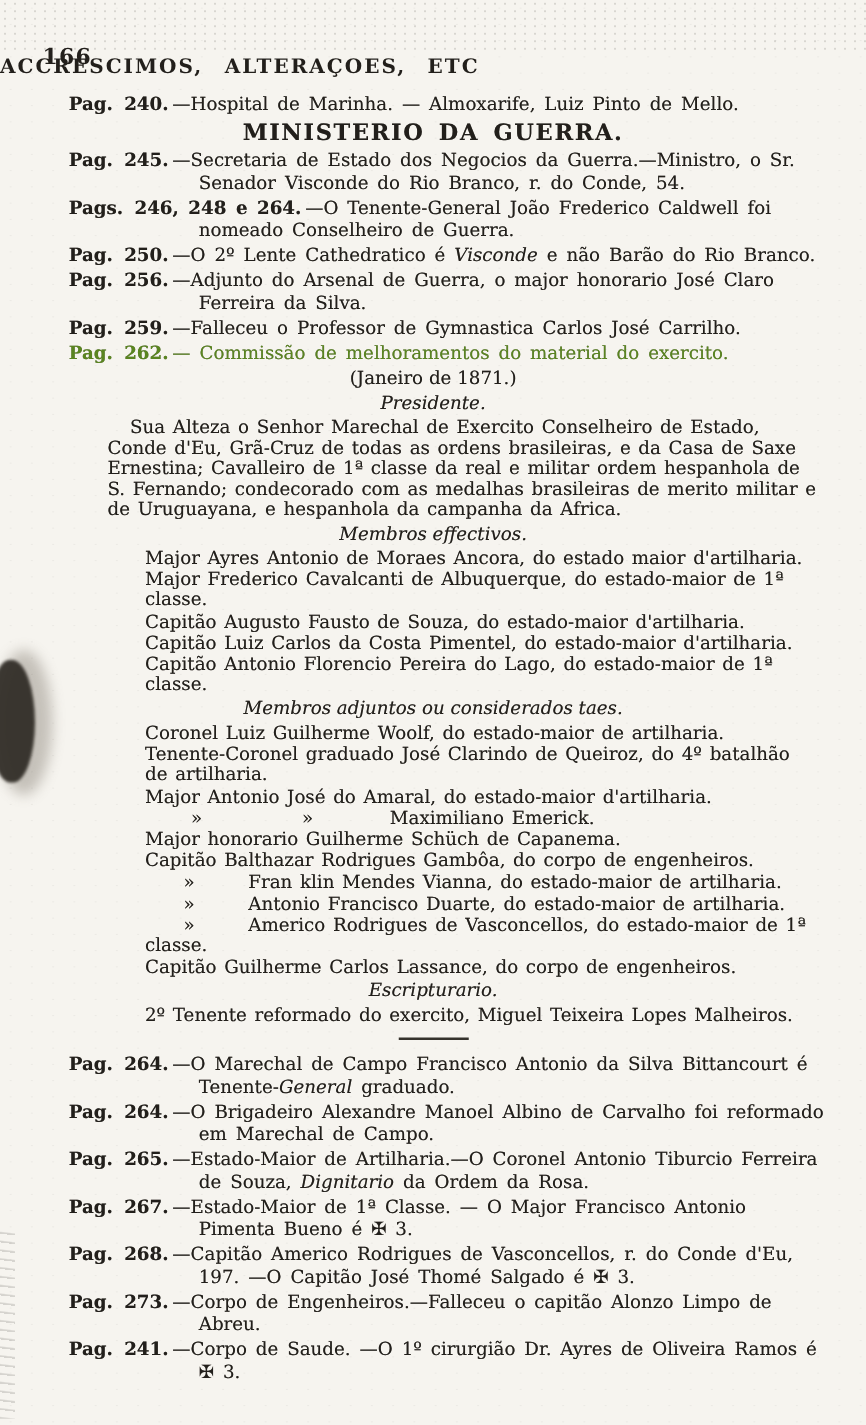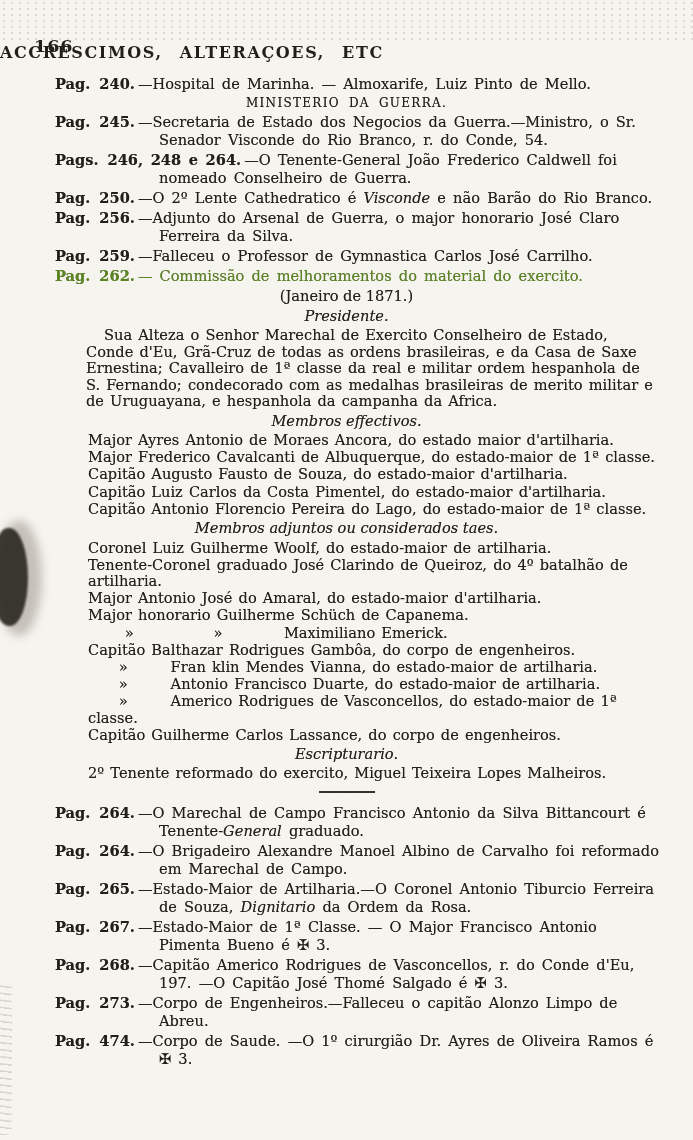--- a/index.html
+++ b/index.html
@@ -31,26 +31,26 @@
 
   .doc{position:relative;margin-top:8px;text-shadow:0 0 .4px rgba(30,27,22,.55);}
   .entry{margin:0 34px 2px 55px;padding-left:104px;text-indent:-104px;
     font-size:14.6px;line-height:18px;word-spacing:2.5px;}
   .entry .lbl{font-weight:bold;margin-right:9px;}
   .entry .num{font-weight:bold;margin-right:3px;}
   .entry em,.para em{font-style:italic;}
   .faded{color:#4d7c0f;filter:blur(.55px);opacity:.92;}
 
   .center{text-align:center;margin:3px 36px 3px 36px;}
-  .caps{font-size:12px;font-weight:normal;letter-spacing:1.3px;word-spacing:4px;}
+  .caps{font-size:18px;font-weight:bold;letter-spacing:1.3px;word-spacing:4px;}
   .ital{font-style:italic;font-size:14.6px;line-height:16.5px;}
   .plain{font-size:14.6px;line-height:16.5px;}
 
   .para{margin:0 40px 1px 86px;text-indent:18px;font-size:14.6px;line-height:16.5px;word-spacing:1.5px;}
-  .member{margin:0 38px 1px 88px;font-size:14.6px;line-height:16.2px;white-space:pre-wrap;word-spacing:1.5px;}
+  .member{margin:0 38px 1px 116px;font-size:14.6px;line-height:16.2px;white-space:pre-wrap;word-spacing:1.5px;}
 
   .divider{width:56px;height:0;border:none;border-top:2px solid #35322c;margin:9px auto 11px auto;}
 </style>
 </head>
 <body>
 
 <div class="page">
   <div class="noise-top"></div>
 
   <div class="header">
@@ -73,36 +73,36 @@
       <div class="center ital">Membros effectivos.</div>
       <div class="member">Major Ayres Antonio de Moraes Ancora, do estado maior d'artilharia.</div>
       <div class="member">Major Frederico Cavalcanti de Albuquerque, do estado-maior de 1ª classe.</div>
       <div class="member">Capitão Augusto Fausto de Souza, do estado-maior d'artilharia.</div>
       <div class="member">Capitão Luiz Carlos da Costa Pimentel, do estado-maior d'artilharia.</div>
       <div class="member">Capitão Antonio Florencio Pereira do Lago, do estado-maior de 1ª classe.</div>
       <div class="center ital">Membros adjuntos ou considerados taes.</div>
       <div class="member">Coronel Luiz Guilherme Woolf, do estado-maior de artilharia.</div>
       <div class="member">Tenente-Coronel graduado José Clarindo de Queiroz, do 4º batalhão de artilharia.</div>
       <div class="member">Major Antonio José do Amaral, do estado-maior d'artilharia.</div>
+      <div class="member">      »             »          Maximiliano Emerick.</div>
       <div class="member">Major honorario Guilherme Schüch de Capanema.</div>
-      <div class="member">      »             »          Maximiliano Emerick.</div>
       <div class="member">Capitão Balthazar Rodrigues Gambôa, do corpo de engenheiros.</div>
       <div class="member">     »       Fran klin Mendes Vianna, do estado-maior de artilharia.</div>
       <div class="member">     »       Antonio Francisco Duarte, do estado-maior de artilharia.</div>
       <div class="member">     »       Americo Rodrigues de Vasconcellos, do estado-maior de 1ª classe.</div>
       <div class="member">Capitão Guilherme Carlos Lassance, do corpo de engenheiros.</div>
       <div class="center ital">Escripturario.</div>
       <div class="member">2º Tenente reformado do exercito, Miguel Teixeira Lopes Malheiros.</div>
       <hr class="divider">
       <div class="entry"><span class="lbl">Pag.</span><span class="num">264.</span><span class="txt"><span>—O Marechal de Campo Francisco Antonio da Silva Bittancourt é Tenente-</span><em>General</em><span> graduado.</span></span></div>
       <div class="entry"><span class="lbl">Pag.</span><span class="num">264.</span><span class="txt"><span>—O Brigadeiro Alexandre Manoel Albino de Carvalho foi reformado em Marechal de Campo.</span></span></div>
       <div class="entry"><span class="lbl">Pag.</span><span class="num">265.</span><span class="txt"><span>—Estado-Maior de Artilharia.—O Coronel Antonio Tiburcio Ferreira de Souza, </span><em>Dignitario</em><span> da Ordem da Rosa.</span></span></div>
       <div class="entry"><span class="lbl">Pag.</span><span class="num">267.</span><span class="txt"><span>—Estado-Maior de 1ª Classe. — O Major Francisco Antonio Pimenta Bueno é ✠ 3.</span></span></div>
       <div class="entry"><span class="lbl">Pag.</span><span class="num">268.</span><span class="txt"><span>—Capitão Americo Rodrigues de Vasconcellos, r. do Conde d'Eu, 197. —O Capitão José Thomé Salgado é ✠ 3.</span></span></div>
       <div class="entry"><span class="lbl">Pag.</span><span class="num">273.</span><span class="txt"><span>—Corpo de Engenheiros.—Falleceu o capitão Alonzo Limpo de Abreu.</span></span></div>
-      <div class="entry"><span class="lbl">Pag.</span><span class="num">474.</span><span class="txt"><span>—Corpo de Saude. —O 1º cirurgião Dr. Ayres de Oliveira Ramos é ✠ 3.</span></span></div>
+      <div class="entry"><span class="lbl">Pag.</span><span class="num">241.</span><span class="txt"><span>—Corpo de Saude. —O 1º cirurgião Dr. Ayres de Oliveira Ramos é ✠ 3.</span></span></div>
     </div>
 
   <div class="ink-halo"></div>
   <div class="ink-stain"></div>
   <div class="smudge-left"></div>
   <div class="noise-page"></div>
 </div>
 
 </body></html>

